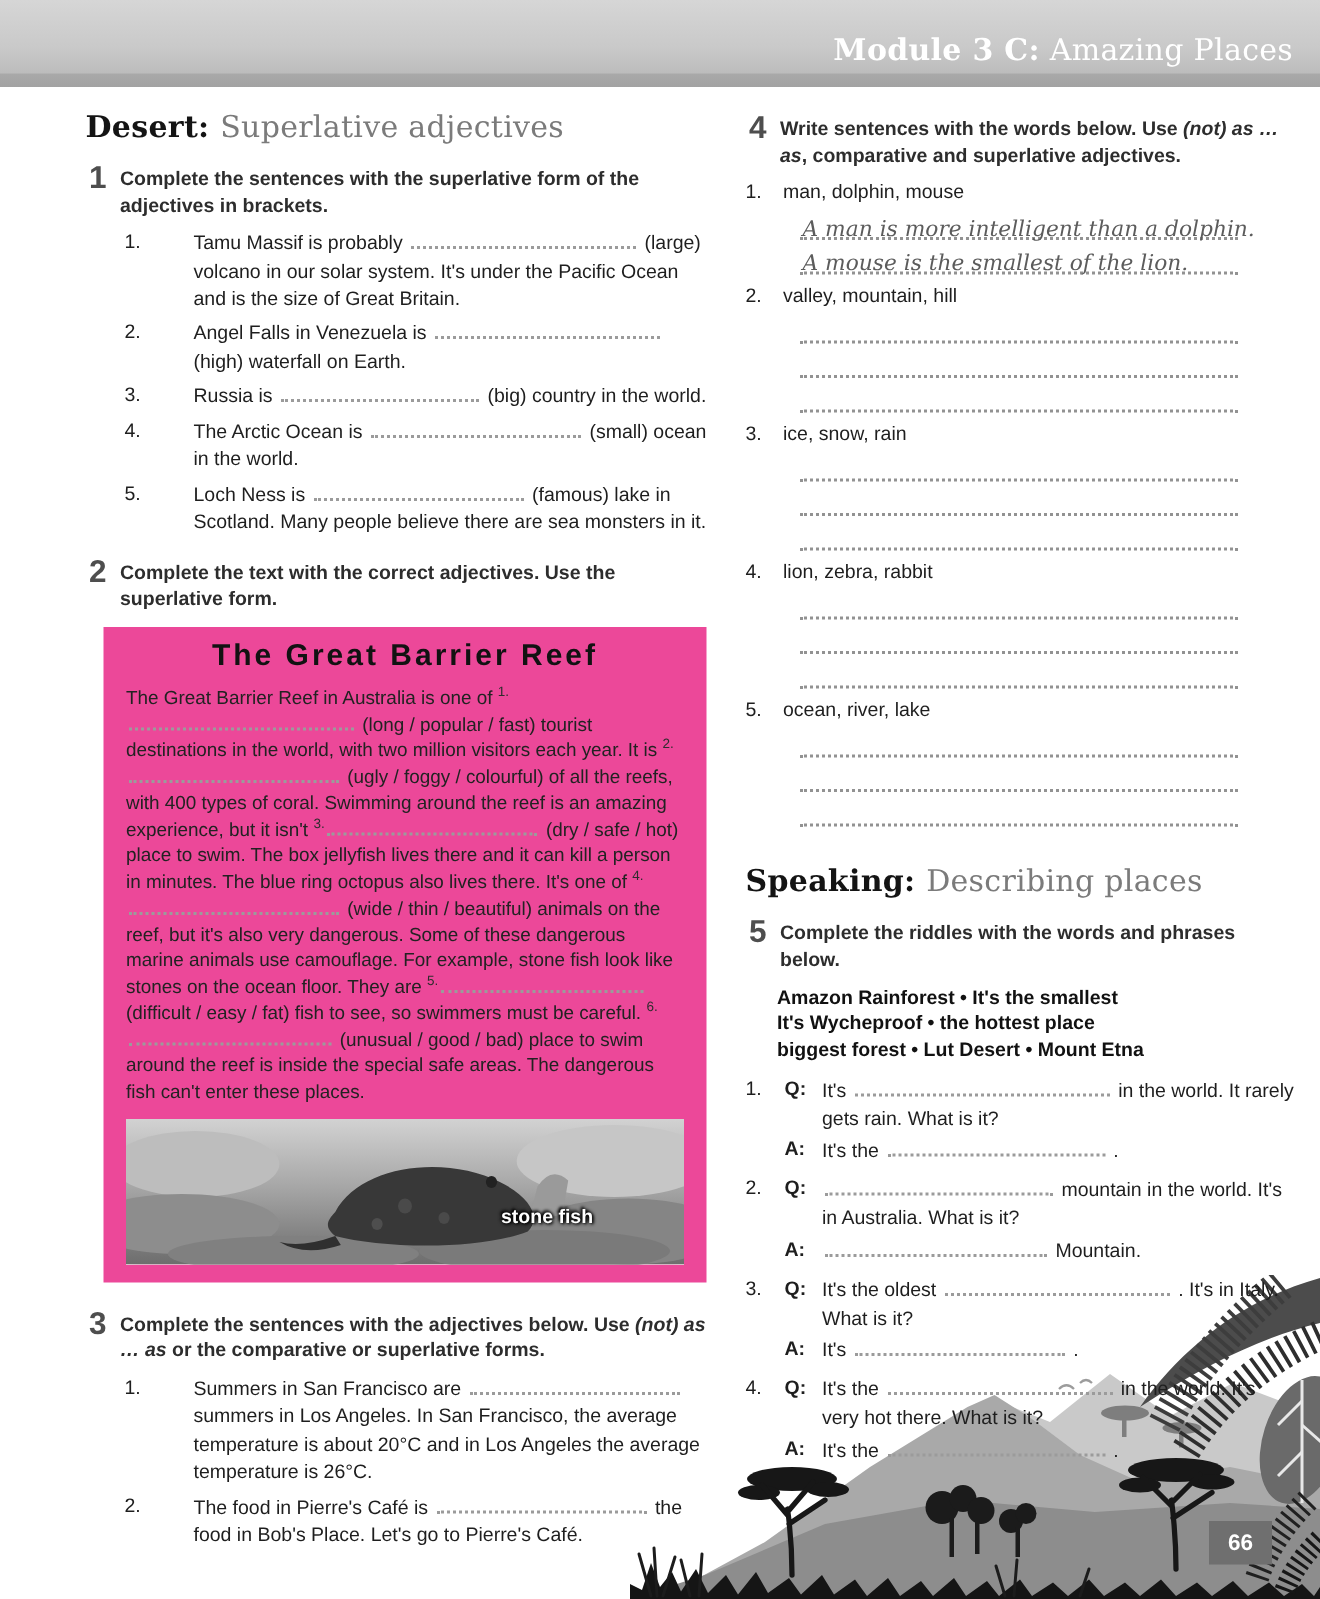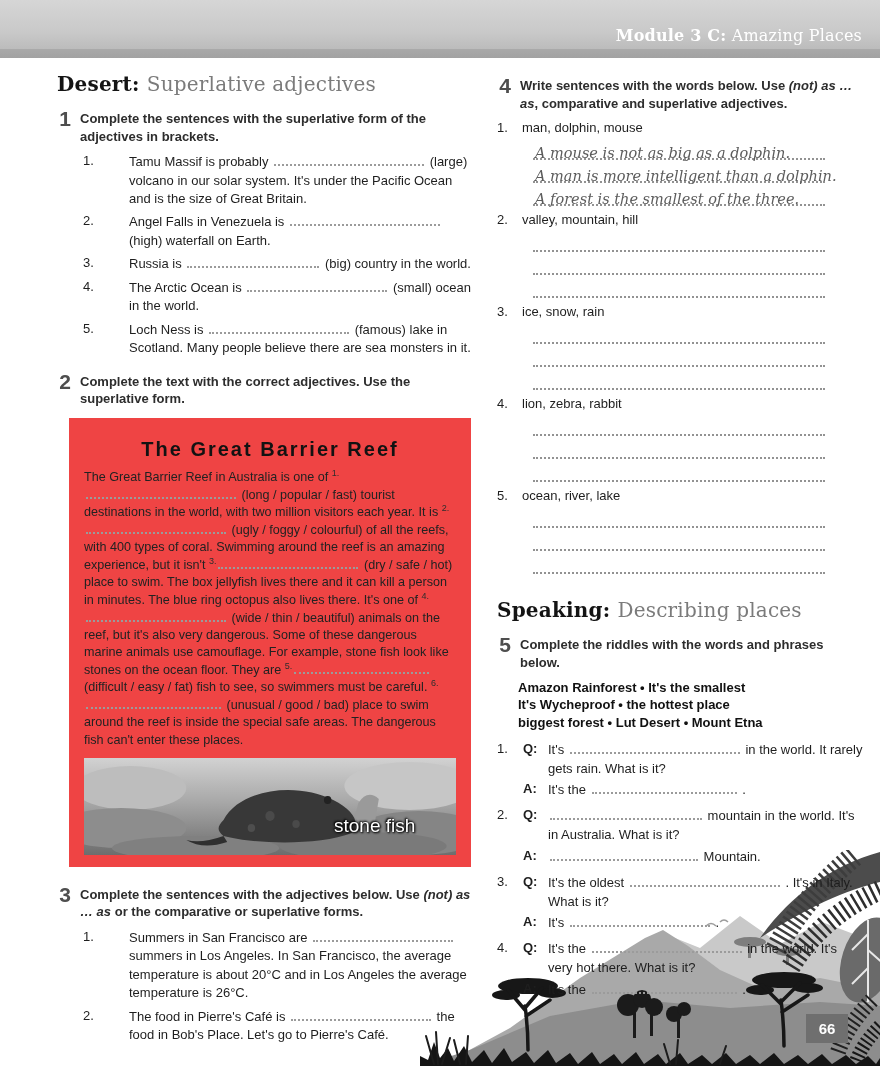--- a/index.html
+++ b/index.html
@@ -8,21 +8,21 @@
     background:#ffffff;color:#1e1e1e;
     font-family:"Liberation Sans",sans-serif;font-size:13px;
   }
   
   .module-band{
     position:absolute;top:0;left:0;width:880px;height:58px;
     background:linear-gradient(180deg,#d6d6d6 0%,#c9c9c9 55%,#bcbcbc 84%,#a9a9a9 85%,#a2a2a2 100%);
   }
   .module-title{
     position:absolute;right:18px;bottom:13px;color:#ffffff;
-    font-family:"DejaVu Serif",serif;font-size:16px;letter-spacing:.2px;
+    font-family:"DejaVu Serif",serif;font-size:20px;letter-spacing:.2px;
   }
   .module-title .mlabel{font-weight:bold;}
   
   .col-left{position:absolute;left:57px;top:72px;width:414px;z-index:2;}
   .col-right{position:absolute;left:497px;top:76px;width:366px;z-index:2;}
   
   .section-heading{
     font-family:"DejaVu Serif",serif;font-size:20px;margin:0 0 13px 0;
     font-weight:bold;color:#141414;letter-spacing:.2px;
   }
@@ -40,30 +40,30 @@
   .item{display:flex;gap:5px;margin-bottom:5px;}
   .item-num{flex:0 0 20px;}
   .item-text{flex:1;line-height:1.42;margin-left:21px;}
   .blank{
     display:inline-block;height:11px;margin:0 2px;vertical-align:baseline;
     border-bottom:2px dotted #9b9b9b;
   }
   sup.supnum{font-size:9px;line-height:0;vertical-align:super;color:#2d2d2d;}
   .word-bank{font-weight:bold;color:#111;margin:2px 0 10px 24px;line-height:1.32;}
   
-  .gbr-box{background:#ef4444;margin:10px 0 18px 12px;padding:18px 15px 12px 15px;}
+  .gbr-box{background:#ec4899;margin:10px 0 18px 12px;padding:6px 15px 12px 15px;}
   .gbr-title{
     text-align:center;font-size:20px;font-weight:bold;color:#121212;
     letter-spacing:2px;margin:2px 0 8px 0;
   }
   .gbr-text{font-size:12.6px;line-height:1.36;color:#222;}
   .reef-photo{position:relative;height:97px;margin-top:9px;box-shadow:inset 0 0 10px 5px rgba(255,255,255,.85);}
   .reef-photo svg{display:block;width:100%;height:100%;}
   .photo-caption{
-    position:absolute;left:250px;top:57px;color:#fff;font-weight:normal;font-size:19px;
+    position:absolute;left:250px;top:57px;color:#fff;font-weight:bold;font-size:13px;
     text-shadow:0 0 3px #000,1px 1px 2px #000,-1px -1px 2px #000;
   }
   
   .w-item{margin-bottom:6px;}
   .w-words{display:flex;gap:5px;margin-bottom:2px;}
   .w-words .item-num{flex:0 0 20px;}
   .write-line{
     position:relative;height:21px;margin-left:36px;width:292px;
     border-bottom:2px dotted #929292;
   }
@@ -198,27 +198,24 @@
       <span class="ex-num">4</span>
       <p class="ex-instruction">Write sentences with the words below. Use <em>(not) as … as</em>, comparative and superlative adjectives.</p>
     </div>
 
     <div class="w-item">
       <div class="w-words">
         <span class="item-num">1.</span>
         <span>man, dolphin, mouse</span>
       </div>
       <div class="write-line">
-          <span class="handwriting">A mouse is not as big as a dolphin.</span>
+          <span class="handwriting">A man is more intelligent than a dolphin.</span>
         </div>
       <div class="write-line">
-          <span class="handwriting">A man is more intelligent than a dolphin.</span>
-        </div>
-      <div class="write-line">
-          <span class="handwriting">A forest is the smallest of the three.</span>
+          <span class="handwriting">A mouse is the smallest of the lion.</span>
         </div>
     </div>
 
     <div class="w-item">
       <div class="w-words">
         <span class="item-num">2.</span>
         <span>valley, mountain, hill</span>
       </div>
       <div class="write-line"></div>
       <div class="write-line"></div>

